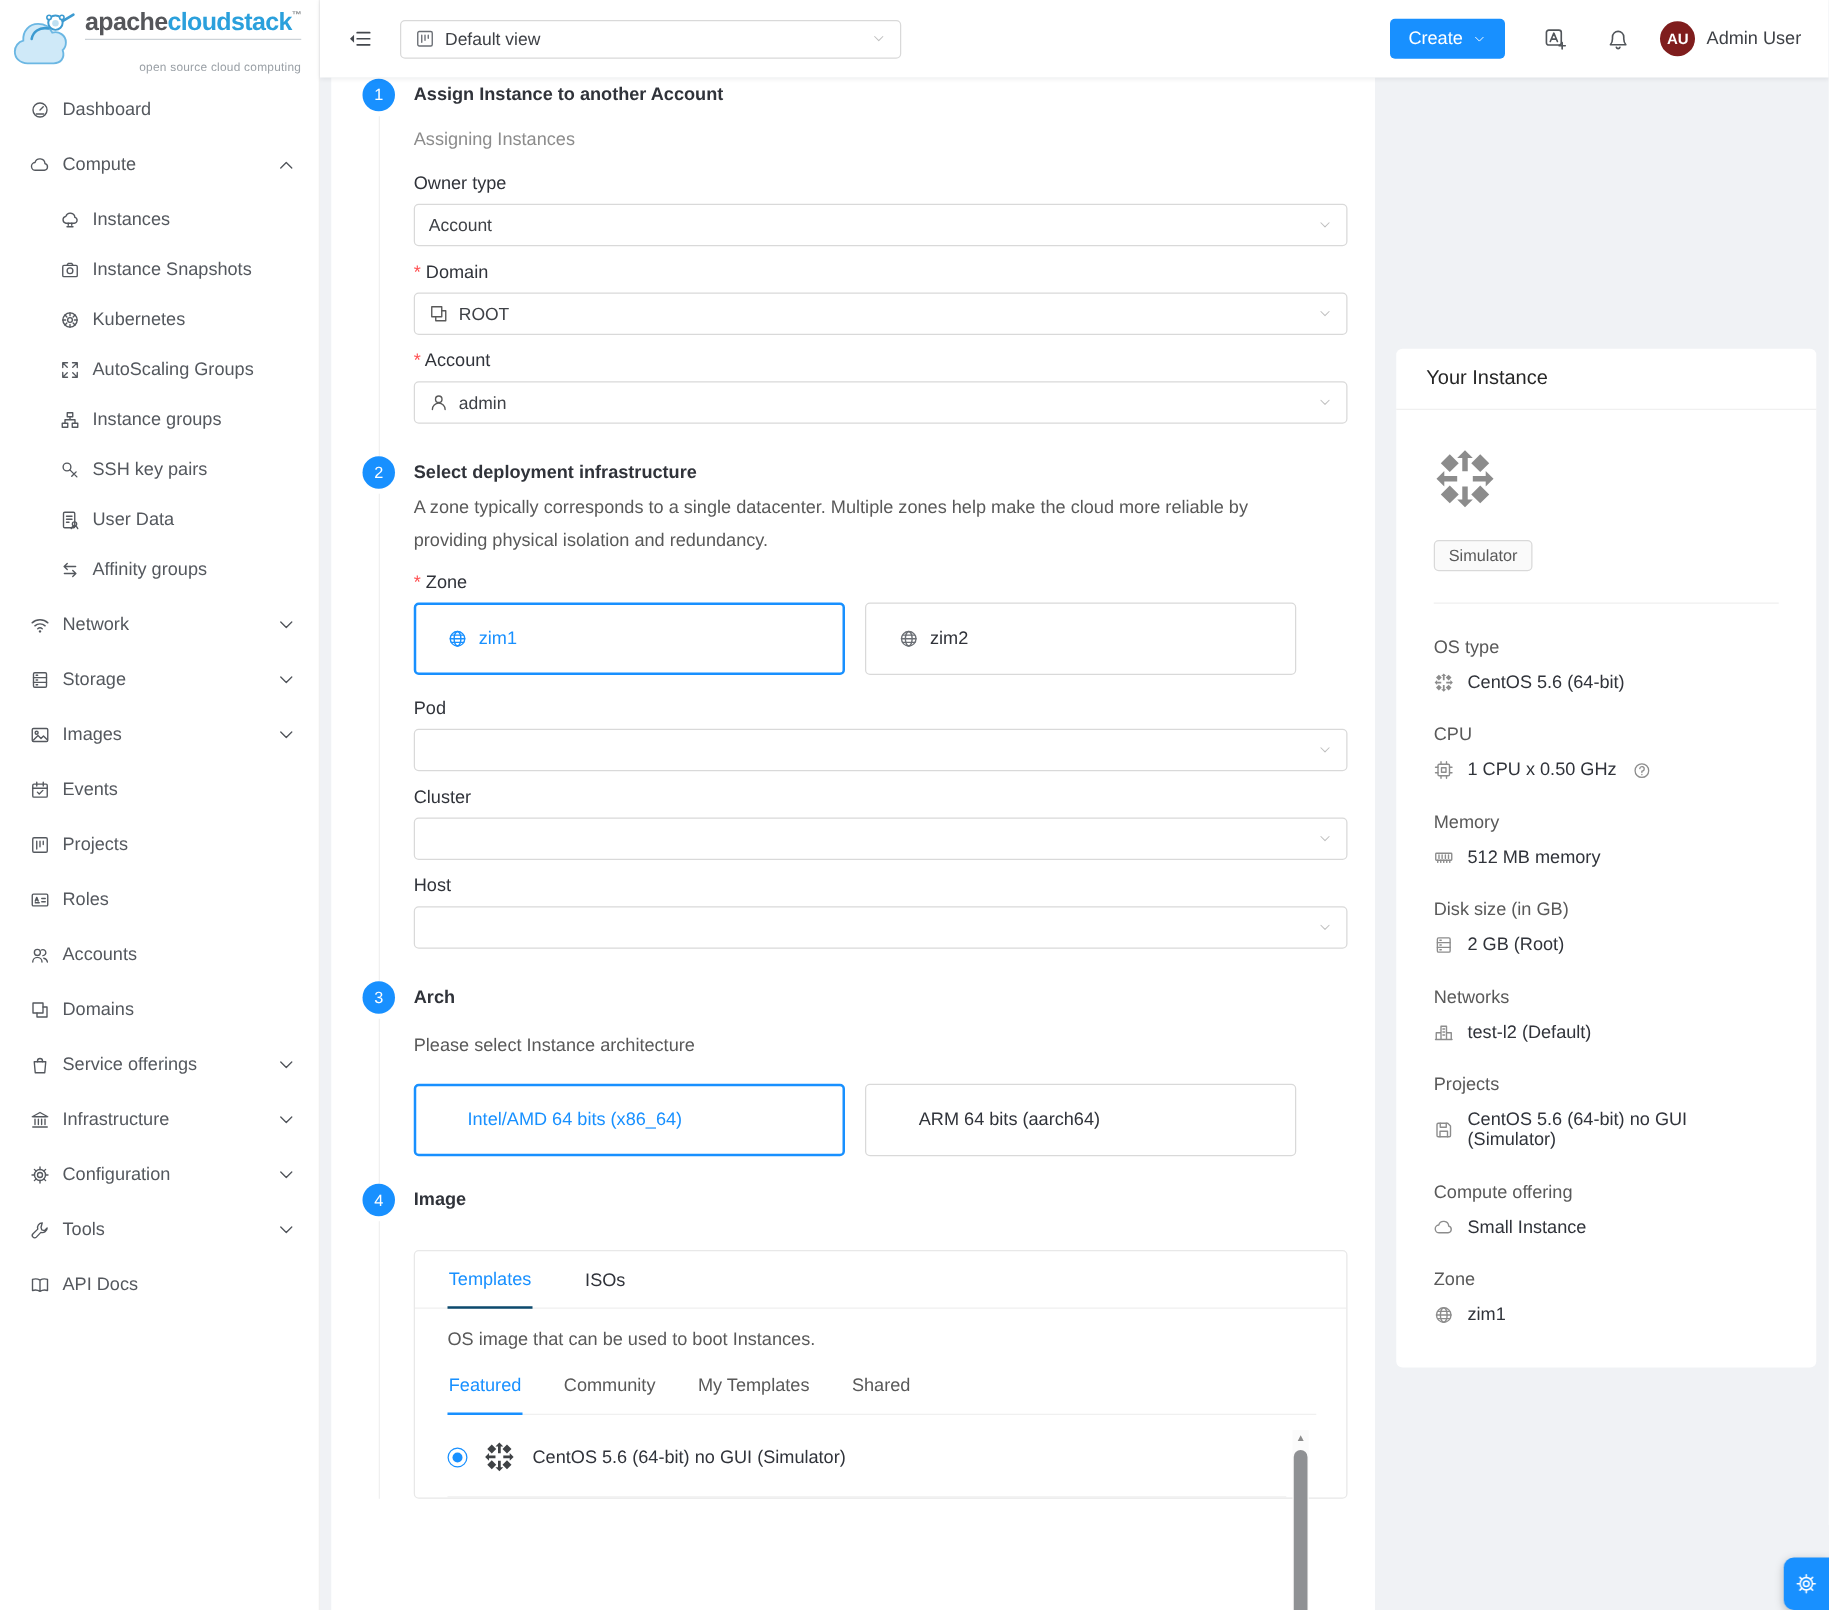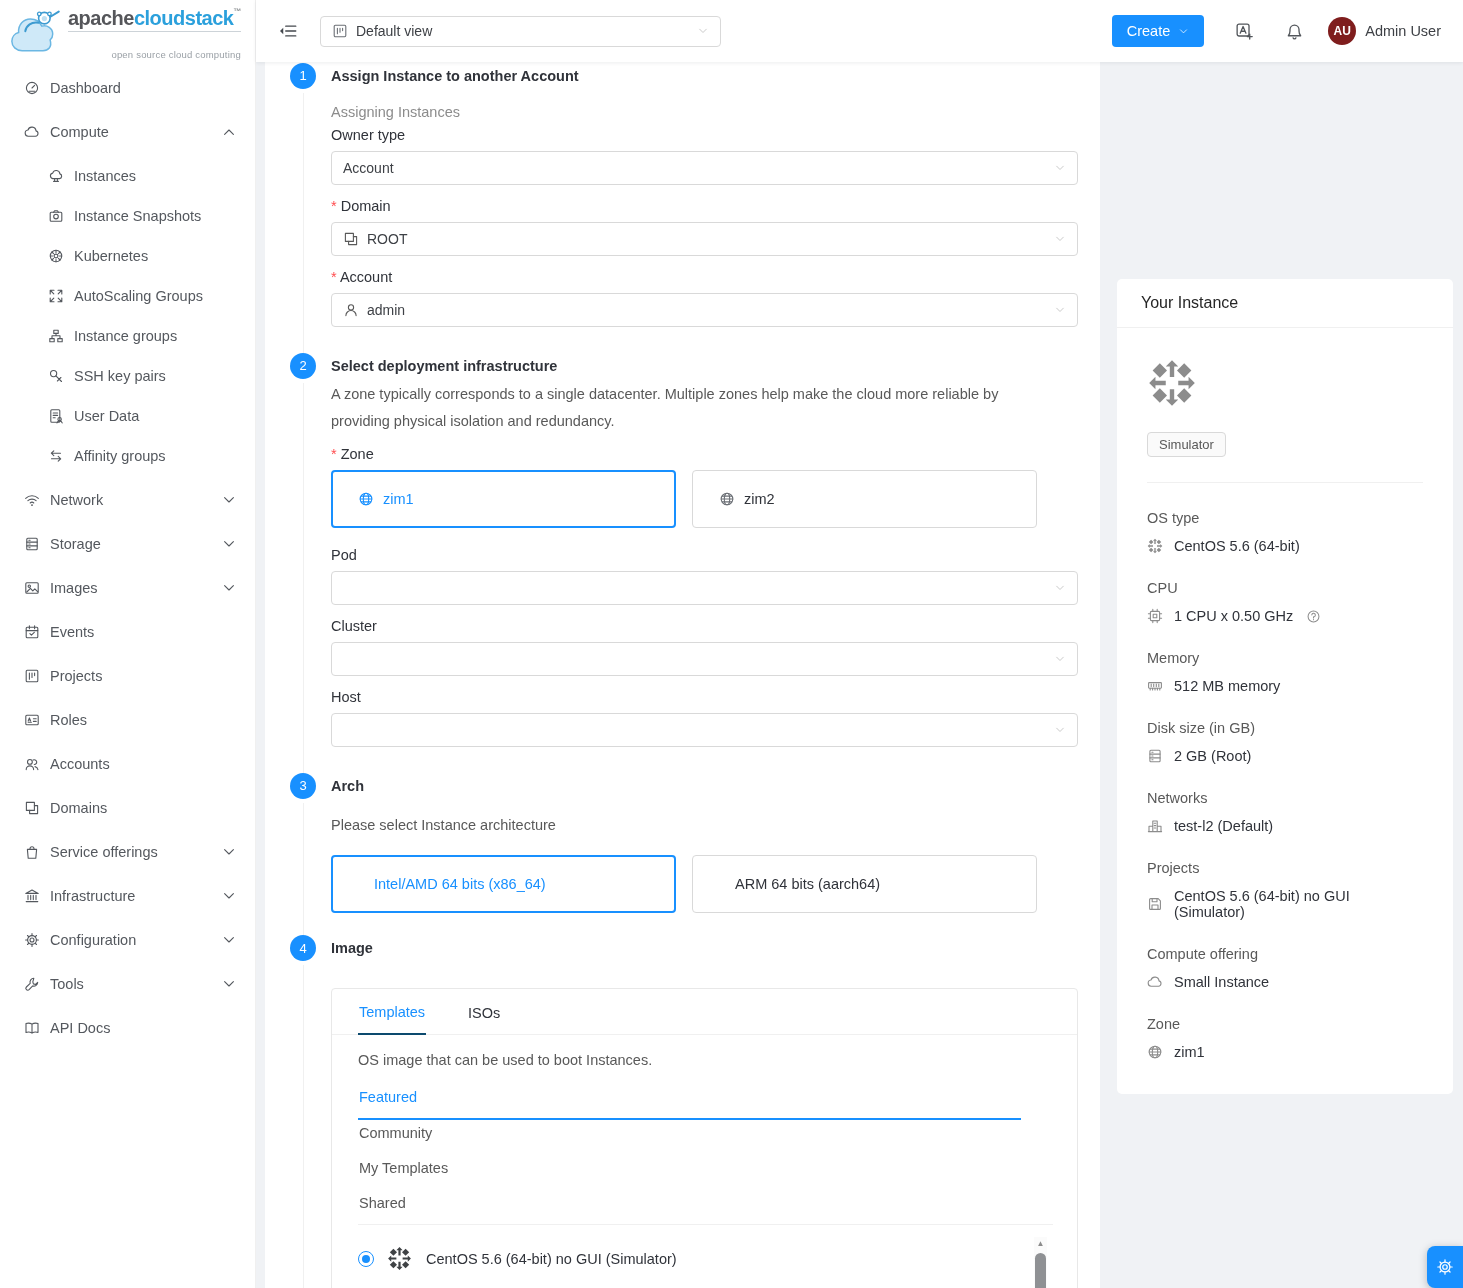--- a/index.html
+++ b/index.html
@@ -68,21 +68,21 @@
   
   .image-box { border:1px solid #e8e8e8; border-radius:4px; margin-top:27px; background:#fff; }
   .tpl-tabs-row { display:flex; align-items:center; padding:0 16px 0 26px; border-bottom:1px solid #f0f0f0; }
   .tpl-tab { padding:15px 1px 13px; margin-right:41px; font-size:14.5px; color:#30333a; cursor:pointer; }
   .tpl-tab.active { color:#1890ff; border-bottom:2px solid #0c4a6e; margin-bottom:-1px; }
   .search-box { margin-left:auto; width:371px; height:32px; border:1px solid #d9d9d9; border-radius:5px; display:flex; align-items:center; padding:0 11px; gap:8px; }
   .search-box input { border:none; outline:none; flex:1; font-family:inherit; font-size:14px; color:#262626; background:transparent; }
   .search-box input::placeholder { color:#bfbfbf; }
   .search-box .ico { color:#595959; margin-left:auto; }
   .image-inner { padding:17px 24px 0 26px; }
-  .filter-tabs { display:flex; border-bottom:1px solid #f0f0f0; margin-top:15px;flex-direction:column; }
+  .filter-tabs { display:flex; border-bottom:1px solid #f0f0f0; margin-top:15px; }
   .filter-tab { margin-right:32px; padding:6px 1px 13px; color:#595959; cursor:pointer; font-size:14.5px; }
   .filter-tab.active { color:#1890ff; border-bottom:2px solid #1890ff; margin-bottom:-1px; }
   .tpl-list-wrap { position:relative; padding-right:24px; }
   .tpl-row { display:flex; align-items:center; height:64px; border-bottom:1px solid #f0f0f0; margin-top:2px; }
   .tpl-row:last-child { border-bottom:none; }
   .radio { width:16px; height:16px; border:1px solid #d9d9d9; border-radius:50%; background:#fff; position:relative; flex:0 0 16px; cursor:pointer; }
   .radio.checked { border-color:#1890ff; }
   .radio.checked::after { content:""; position:absolute; inset:3px; border-radius:50%; background:#1890ff; }
   .os-logo { width:25px; height:25px; color:#3f4245; margin:0 14px 0 13px; }
   .tpl-name { color:#30333a; font-size:14.5px; }
@@ -437,21 +437,21 @@
         <div class="wizard">
 
           <div class="step">
             <div class="step-rail">
                 <div class="step-circle">1</div>
                 <div class="rail-line"></div>
               </div>
             <div class="step-body">
               <div class="step-title">Assign Instance to another Account</div>
               <div class="muted" style="margin-top:15px;font-size:14.5px">Assigning Instances</div>
-              <div class="fld-label" style="margin-top:7px">Owner type</div>
+              <div class="fld-label" style="margin-top:19px">Owner type</div>
               <div class="select">
                 <span>Account</span>
                 <span class="ico chev">
                     <svg viewBox="0 0 16 16" fill="none" stroke="currentColor" stroke-width="1.1" stroke-linecap="round" stroke-linejoin="round" style="overflow:visible">
                       <path d="M3.6 5.6L8 10l4.4-4.4"></path>
                     </svg>
                   </span>
               </div>
               <div class="fld-label req">Domain</div>
               <div class="select">

